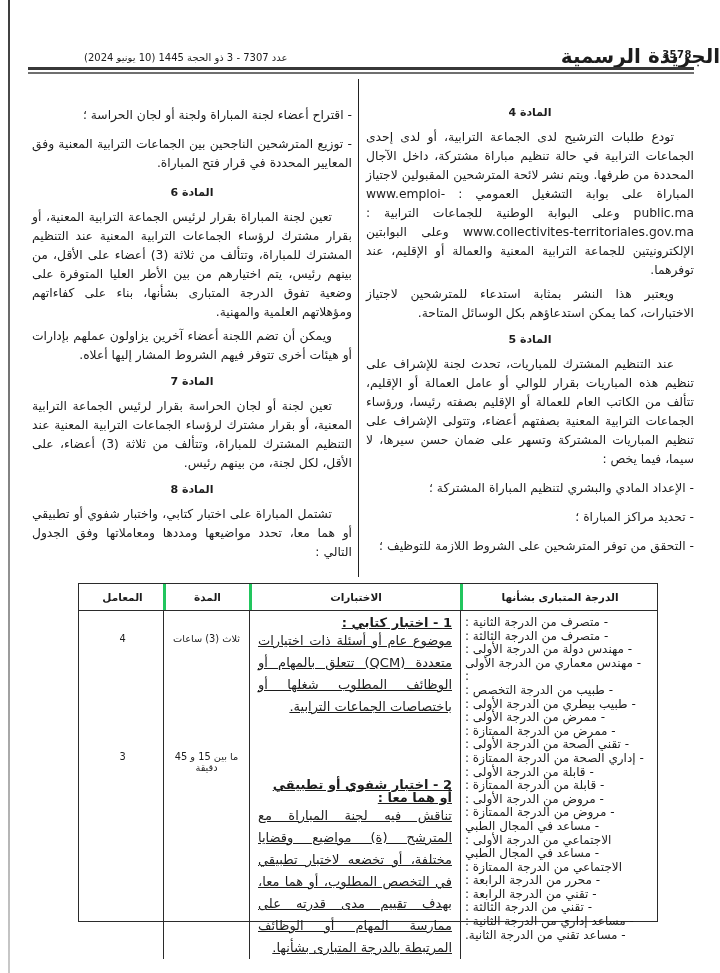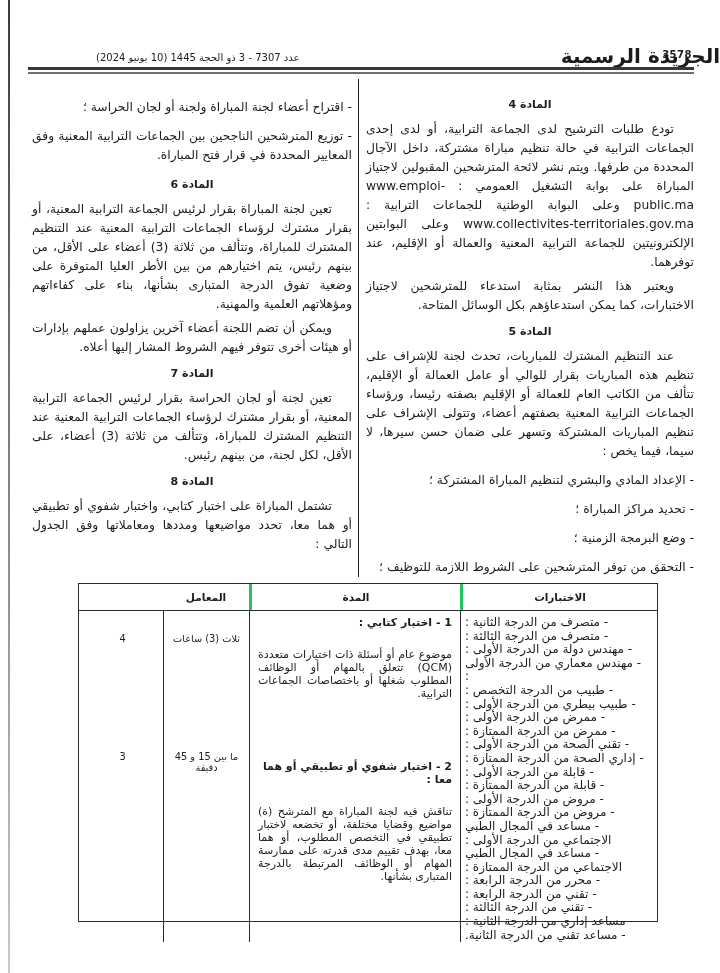--- a/index.html
+++ b/index.html
@@ -9,47 +9,47 @@
     font-family:"DejaVu Sans","Liberation Sans",sans-serif;
   }
   .scan-edge{
     position:absolute;left:8px;top:0;width:2px;height:973px;
     background:linear-gradient(180deg,#3c3c3c 0%,#7d7d7d 45%,#c9c9c9 100%);
   }
   
   .pageno{position:absolute;top:49px;right:28px;font-size:10px;font-weight:bold;letter-spacing:.5px;}
   .gz-title{position:absolute;top:44px;left:0;right:0;text-align:right;
     font-size:20px;font-weight:bold;direction:rtl;}
-  .issue{position:absolute;top:52px;left:96px;font-size:10px;direction:rtl;}
+  .issue{position:absolute;top:52px;left:84px;font-size:10px;direction:rtl;}
   .rule{position:absolute;top:67px;left:28px;right:26px;height:2px;
     border-top:3px solid #383838;border-bottom:2px solid #6f6f6f;}
   
   .divider{position:absolute;left:358px;top:79px;width:1px;height:498px;background:#222;}
-  .col{position:absolute;top:88px;direction:rtl;text-align:justify;
+  .col{position:absolute;top:96px;direction:rtl;text-align:justify;
     font-size:12.3px;line-height:19px;}
   .col-right{left:366px;width:328px;}
   .col-left{left:32px;width:320px;}
   .art-title{font-size:11px;font-weight:bold;text-align:center;margin:7px 0 6px;}
   .para{margin:5px 0;text-indent:20px;}
   .li{margin:10px 0;}
   
   .gz-table{position:absolute;left:78px;top:583px;width:578px;direction:rtl;
     border:1.5px solid #2b2b2b;background:#fff;}
   .thead{display:grid;grid-template-columns:197px 211px 86px 81px;height:26px;
     border-bottom:1.5px solid #2b2b2b;}
   .th{display:flex;align-items:center;justify-content:center;
     font-size:10.5px;font-weight:bold;border-left:3px solid #22c55e;}
   .th:last-child{border-left:none;}
   .tbody{display:grid;grid-template-columns:197px 211px 86px 81px;height:310px;}
   .td{border-left:1px solid #2b2b2b;position:relative;}
   .td:last-child{border-left:none;}
   .td-grades{padding:5px 9px 0 4px;font-size:12px;line-height:13.6px;text-align:left;}
-  .td-tests{padding:5px 8px 0 8px;font-size:11px;}
+  .td-tests{padding:5px 8px 0 8px;font-size:13px;text-decoration:underline;}
   .test-title{font-weight:bold;text-align:right;line-height:13px;}
-  .test-desc{text-align:justify;line-height:13px;margin-top:19px;}
+  .test-desc{text-align:justify;line-height:22px;margin-top:1px;}
   .test-2{margin-top:60px;}
   .cell-v{position:absolute;left:0;right:0;text-align:center;font-size:9.8px;}
   .v1{top:22px;}
   .v2{top:140px;}
 </style>
 </head>
 <body>
 
 <div class="page">
   <div class="scan-edge"></div>
@@ -64,21 +64,20 @@
   <section class="col col-right">
     <div class="art-title">المادة 4</div>
     <p class="para">تودع طلبات الترشيح لدى الجماعة الترابية، أو لدى إحدى الجماعات الترابية في حالة تنظيم مباراة مشتركة، داخل الآجال المحددة من طرفها. ويتم نشر لائحة المترشحين المقبولين لاجتياز المباراة على بوابة التشغيل العمومي : www.emploi-public.ma وعلى البوابة الوطنية للجماعات الترابية : www.collectivites-territoriales.gov.ma وعلى البوابتين الإلكترونيتين للجماعة الترابية المعنية والعمالة أو الإقليم، عند توفرهما.</p>
     <p class="para">ويعتبر هذا النشر بمثابة استدعاء للمترشحين لاجتياز الاختبارات، كما يمكن استدعاؤهم بكل الوسائل المتاحة.</p>
     <div class="art-title">المادة 5</div>
     <p class="para">عند التنظيم المشترك للمباريات، تحدث لجنة للإشراف على تنظيم هذه المباريات بقرار للوالي أو عامل العمالة أو الإقليم، تتألف من الكاتب العام للعمالة أو الإقليم بصفته رئيسا، ورؤساء الجماعات الترابية المعنية بصفتهم أعضاء، وتتولى الإشراف على تنظيم المباريات المشتركة وتسهر على ضمان حسن سيرها، لا سيما، فيما يخص :</p>
     <div>
 
     <p class="li">- الإعداد المادي والبشري لتنظيم المباراة المشتركة ؛</p>
         <p class="li">- تحديد مراكز المباراة ؛</p>
-        <p class="li">- وضع البرمجة الزمنية ؛</p>
         <p class="li">- التحقق من توفر المترشحين على الشروط اللازمة للتوظيف ؛</p>
       </div>
   </section>
 
   <section class="col col-left">
     <div>
 
     <p class="li">- اقتراح أعضاء لجنة المباراة ولجنة أو لجان الحراسة ؛</p>
         <p class="li">- توزيع المترشحين الناجحين بين الجماعات الترابية المعنية وفق المعايير المحددة في قرار فتح المباراة.</p>
       </div>
@@ -86,20 +85,21 @@
     <p class="para">تعين لجنة المباراة بقرار لرئيس الجماعة الترابية المعنية، أو بقرار مشترك لرؤساء الجماعات الترابية المعنية عند التنظيم المشترك للمباراة، وتتألف من ثلاثة (3) أعضاء على الأقل، من بينهم رئيس، يتم اختيارهم من بين الأطر العليا المتوفرة على وضعية تفوق الدرجة المتبارى بشأنها، بناء على كفاءاتهم ومؤهلاتهم العلمية والمهنية.</p>
     <p class="para">ويمكن أن تضم اللجنة أعضاء آخرين يزاولون عملهم بإدارات أو هيئات أخرى تتوفر فيهم الشروط المشار إليها أعلاه.</p>
     <div class="art-title">المادة 7</div>
     <p class="para">تعين لجنة أو لجان الحراسة بقرار لرئيس الجماعة الترابية المعنية، أو بقرار مشترك لرؤساء الجماعات الترابية المعنية عند التنظيم المشترك للمباراة، وتتألف من ثلاثة (3) أعضاء، على الأقل، لكل لجنة، من بينهم رئيس.</p>
     <div class="art-title">المادة 8</div>
     <p class="para">تشتمل المباراة على اختبار كتابي، واختبار شفوي أو تطبيقي أو هما معا، تحدد مواضيعها ومددها ومعاملاتها وفق الجدول التالي :</p>
   </section>
 
   <section class="gz-table">
     <div class="thead">
+      <div class="th">الدرجة المتبارى بشأنها</div>
       <div class="th">الاختبارات</div>
       <div class="th">المدة</div>
       <div class="th">المعامل</div>
     </div>
     <div class="tbody">
       <div class="td td-grades">
 
       <div class="grade-line">- متصرف من الدرجة الثانية :</div>
           <div class="grade-line">- متصرف من الدرجة الثالثة :</div>
           <div class="grade-line">- مهندس دولة من الدرجة الأولى :</div>

